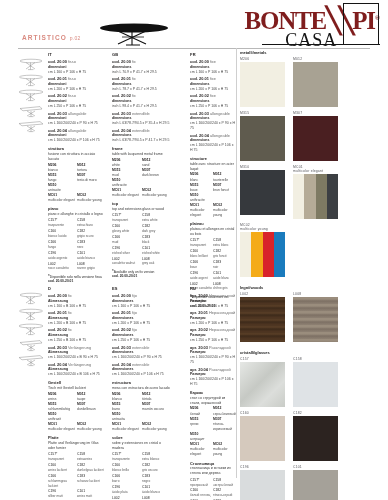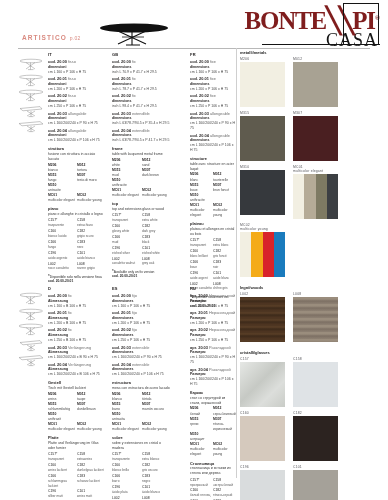--- a/index.html
+++ b/index.html
@@ -15,21 +15,21 @@
   .brand{position:absolute;right:8px;top:6px;text-align:right;}
   .brand-main{
     font-family:Liberation Serif, serif;
     font-weight:bold;font-size:25px;letter-spacing:-1.2px;
     color:#7f1d1d;line-height:25px;position:relative;
   }
   .brand-main .reg{font-size:7px;vertical-align:super;letter-spacing:0;}
   .brand-sub{
     font-family:"Liberation Serif",serif;
     font-size:18px;letter-spacing:1px;color:#141414;
-    line-height:17px;margin-top:-1px;text-align:right;padding-right:2px;
+    line-height:17px;margin-top:-1px;text-align:center;padding-right:2px;
   }
   .brand-box{position:absolute;right:9px;top:3px;width:34px;height:40px;border:1px solid #141414;}
   .brand-rule{position:absolute;right:8px;top:44px;width:118px;height:1px;background:#141414;}
   .series{
     position:absolute;left:22px;top:34px;
     font-size:6.5px;letter-spacing:1.1px;color:#d98a80;font-weight:bold;
   }
   .series .pg{font-size:5px;letter-spacing:.2px;color:#d98a80;font-weight:normal;}
   .hero{position:absolute;left:96px;top:20px;width:76px;height:26px;}
 

